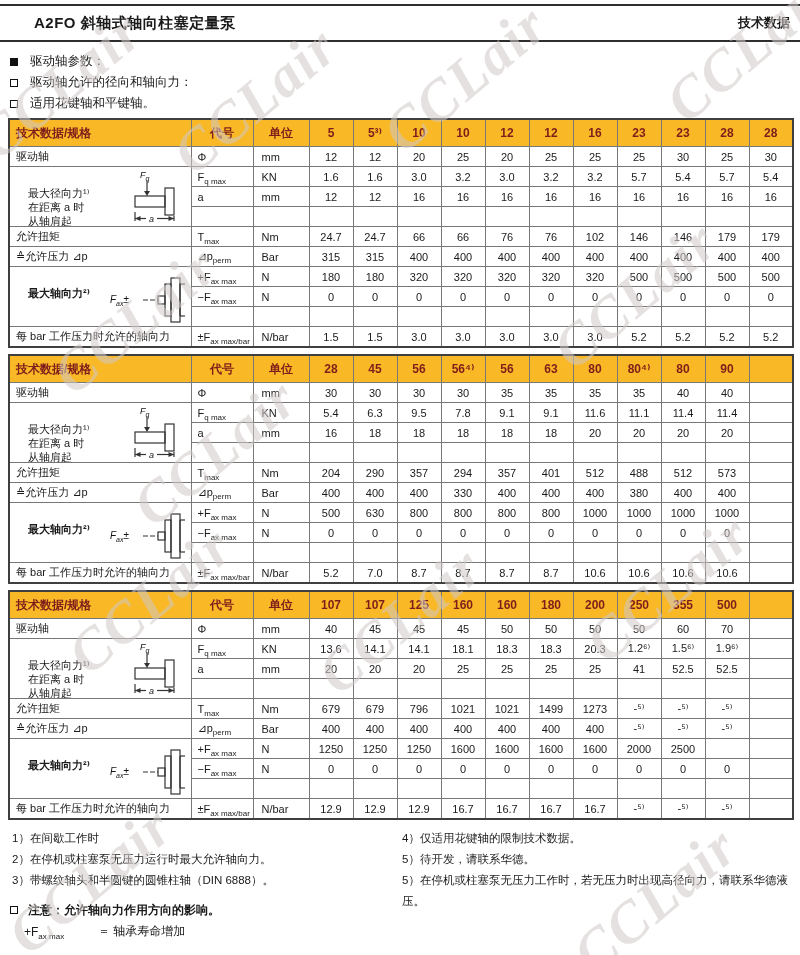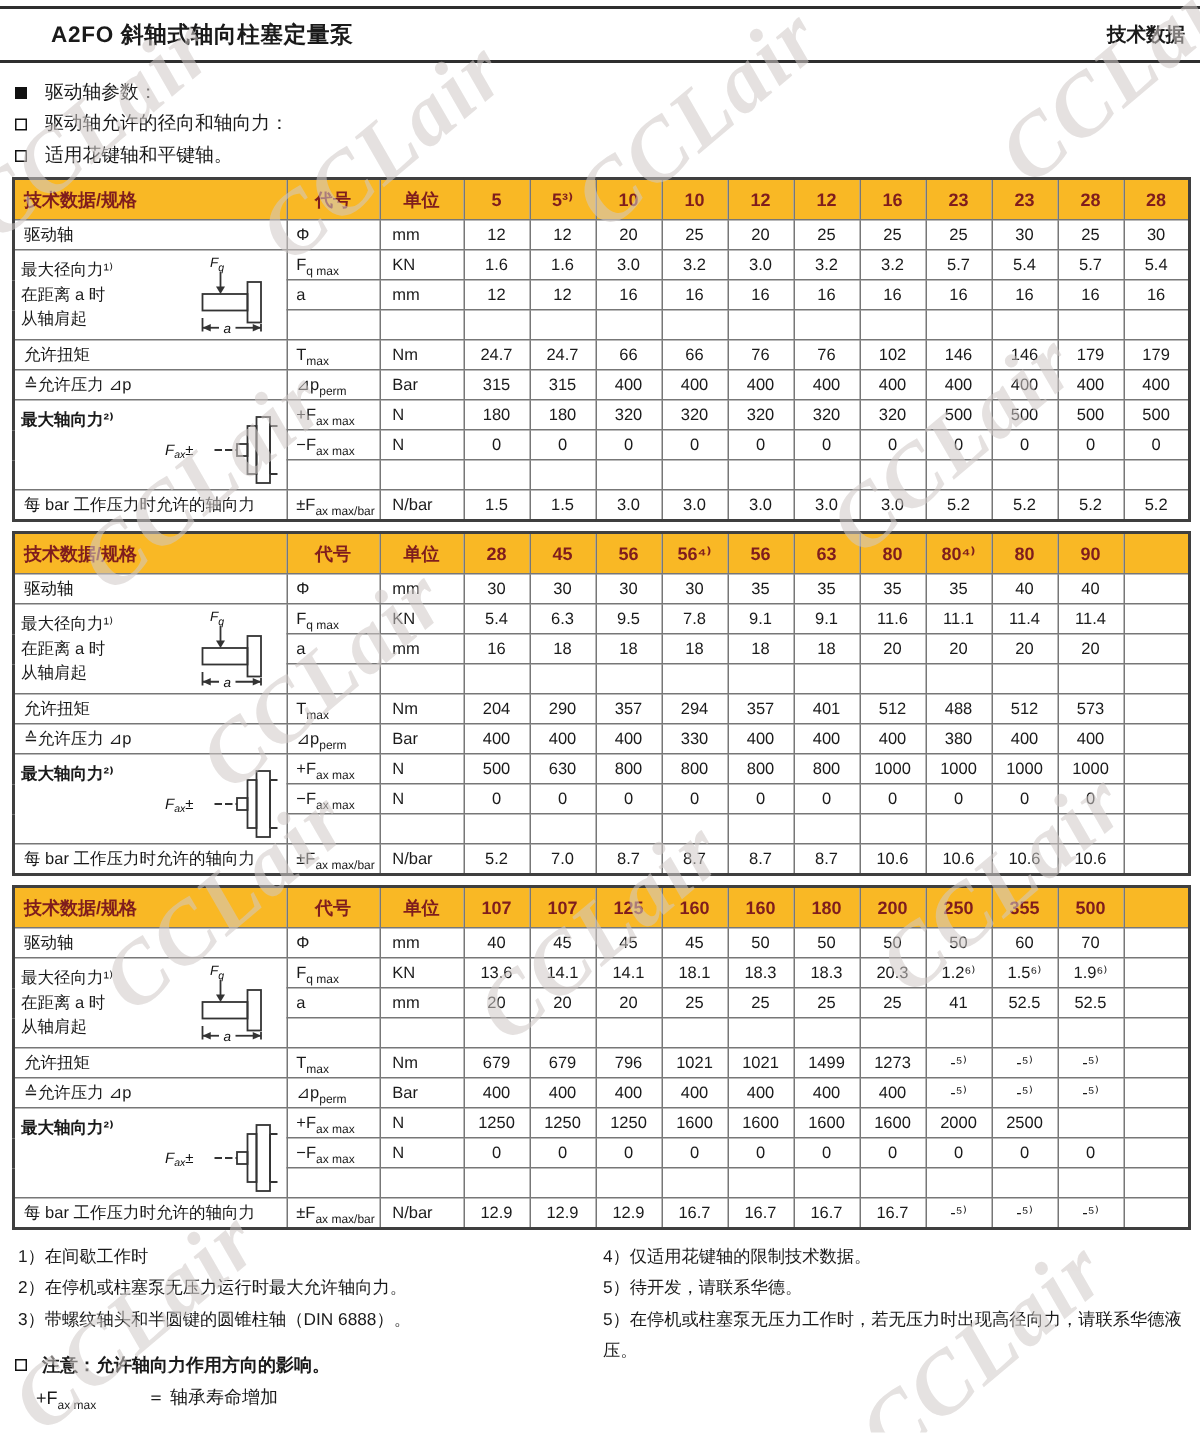--- a/index.html
+++ b/index.html
@@ -35,21 +35,21 @@
   .dt th,.dt td{border:1px solid var(--grid);overflow:hidden;white-space:nowrap;}
   .dt th{background:var(--header-bg);height:26px;font-size:12px;padding:0 3px;color:#7f1d1d;}
   .dt th.spec-h{text-align:left;padding-left:6px;}
   .dt td{height:19px;font-size:11px;padding:0 2px;background:transparent;}
   td.lbl,td.code{text-align:left;padding-left:6px;}
   td.unit{text-align:left;padding-left:8px;}
   td.val{text-align:center;}
   sub{font-size:8px;line-height:0;}
   td.lbl-block{padding:0;vertical-align:top;}
   .block-inner{position:relative;height:57px;}
-  .block-lines{position:absolute;left:0;top:4px;bottom:0;display:flex;flex-direction:column;justify-content:space-between;padding:3px 0 3px 4px;}
+  .block-lines{position:absolute;left:0;top:17px;bottom:0;display:flex;flex-direction:column;justify-content:space-between;padding:3px 0 3px 18px;}
   .block-inner.axial .block-lines{justify-content:flex-start;font-weight:bold;}
   .block-line{font-size:11px;line-height:1.25;}
   .blk-svg{position:absolute;}
   .blk-svg.radial{right:3px;top:1px;}
   .blk-svg.axial{right:4px;top:8px;}
   
   .notes{margin:8px 10px 0 10px;font-size:11.5px;}
   .sec-title{display:flex;align-items:center;font-size:12px;font-weight:bold;height:20px;}
   .sec-title .marker{margin-right:10px;}
   .notes-cols{display:flex;margin-top:2px;}

